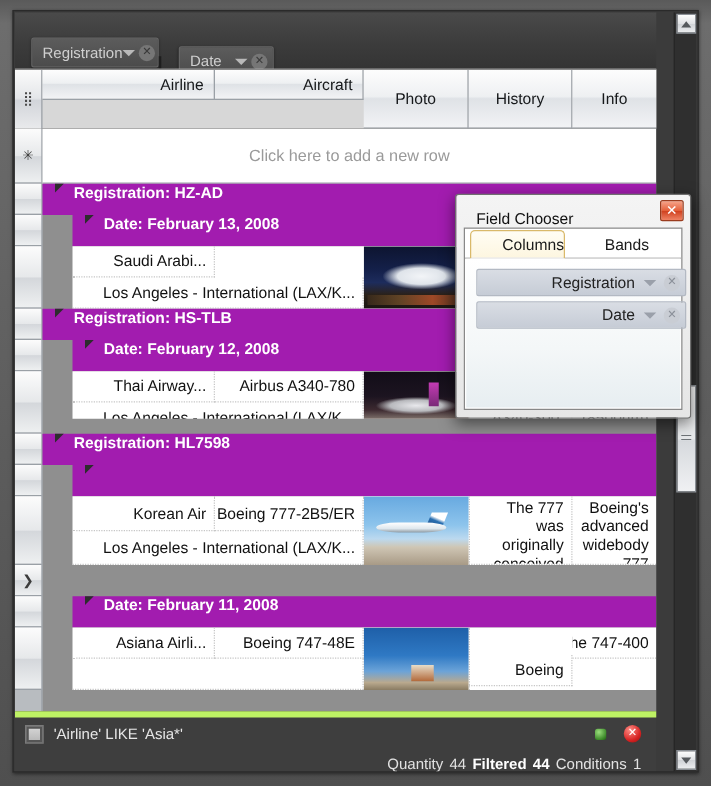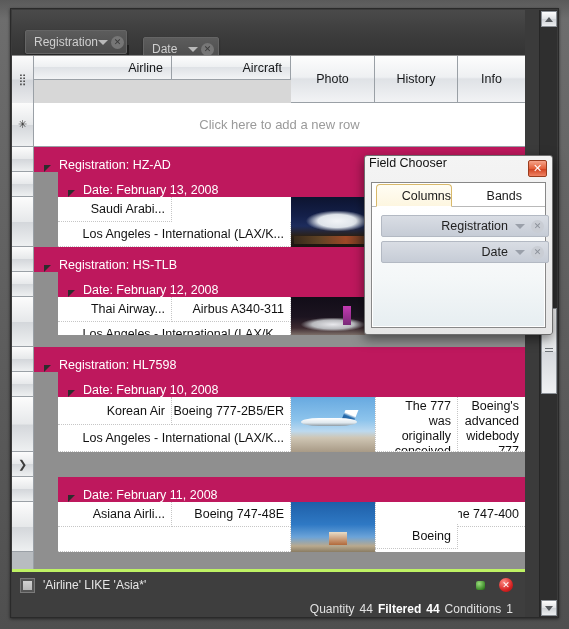--- a/index.html
+++ b/index.html
@@ -117,25 +117,26 @@
     position:absolute;left:22px;top:0;width:491px;height:44px;
     background:#ffffff;
     border-bottom:1px solid #9aa0a6;
     display:flex;align-items:center;justify-content:center;
     box-sizing:border-box;
   }
   .newrow span{color:#9a9a9a;font-size:13px;}
 
   .group-row{
     position:absolute;
-    background:#be185d;
+    background:#a21caf;
     color:#ffffff;
     font-size:12.5px;
-    display:flex;align-items:flex-end;
-    box-sizing:border-box;
+    display:flex;align-items:flex-start;
+    box-sizing:border-box;
+    font-weight:bold;
   }
   .group-row.lvl1{left:22px;width:491px;height:25px;padding-left:10px;}
   .group-row.lvl2{left:46px;width:467px;height:25px;padding-left:10px;}
   .gtri{
     width:0;height:0;margin-right:8px;
     border-top:7px solid #2d2d2d;
     border-right:7px solid transparent;
     border-bottom:0;
     transform:rotate(0deg);
     flex:none;
@@ -208,21 +209,21 @@
   }
   .ph-asiana:after{
     content:"";position:absolute;left:45%;top:60%;width:22%;height:26%;
     background:linear-gradient(180deg,#e8ddc8,#b2693a);
   }
 
   
   .filter-panel{
     position:absolute;left:1px;top:560px;width:513px;height:48px;
     background:#3e3e3e;
-    border-top:3px solid #bef264;
+    border-top:5px solid #bef264;
     box-sizing:border-box;
   }
   .filter-row{
     position:absolute;left:0;top:0;width:100%;height:26px;
     display:flex;align-items:center;padding-left:8px;box-sizing:border-box;
   }
   .fchk{
     width:13px;height:13px;
     background:linear-gradient(180deg,#d8d8d8,#b4b4b4);
     border:1px solid #7a7a7a;
@@ -281,42 +282,42 @@
   .dialog{
     position:absolute;left:364px;top:155px;width:189px;height:180px;
     background:linear-gradient(180deg,#f4f4f4 0%,#e6e6e6 100%);
     border:1px solid #6f6f6f;
     border-radius:3px;
     box-shadow:0 4px 12px rgba(0,0,0,.5);
     box-sizing:border-box;
   }
   .dlg-title{
     position:absolute;left:0;top:0;width:100%;height:26px;
-    display:flex;align-items:flex-start;padding-left:4px;box-sizing:border-box;
+    display:flex;align-items:flex-end;padding-left:16px;box-sizing:border-box;
     font-size:12.5px;color:#111;
   }
   .dlg-close{
     position:absolute;right:5px;top:4px;width:19px;height:17px;
     background:linear-gradient(180deg,#f6a48a,#e4603a 50%,#cf3f1d 52%,#ef8364);
     border:1px solid #9a3c1e;
     border-radius:2px;
     color:#fff;font-size:11px;font-weight:bold;line-height:15px;text-align:center;
     font-family:"DejaVu Sans", sans-serif;
     box-sizing:border-box;
   }
   .dlg-body{
     position:absolute;left:6px;top:26px;right:6px;bottom:6px;
     background:#ffffff;
     border:1px solid #888;
     box-sizing:border-box;
   }
   .tabs{position:absolute;left:0;top:0;width:100%;height:24px;}
   .tab{
     position:absolute;top:2px;height:22px;
-    display:flex;align-items:center;justify-content:flex-end;
+    display:flex;align-items:center;justify-content:center;
     font-size:12.5px;color:#1a1a1a;
     box-sizing:border-box;
     padding-left:25px;
   }
   .tab.active{
     left:4px;width:76px;top:1px;height:23px;
     background:linear-gradient(180deg,#fffdf4,#fdf6e0);
     border:1px solid #d9b96a;
     border-bottom:1px solid #fff;
     border-radius:4px 4px 0 0;
@@ -438,36 +439,35 @@
       <div class="group-row lvl1" style="top:144px;">
         <span class="gtri"></span>
         <span>Registration: HS-TLB</span>
       </div>
       <div class="group-row lvl2" style="top:169px;">
         <span class="gtri"></span>
         <span>Date: February 12, 2008</span>
       </div>
       <div class="data-row" style="left:46px;top:194px;width:467px;height:38px;">
         <div class="cell right" style="left:0;top:0;width:114px;height:25px;">Thai Airway...</div>
-        <div class="cell right" style="left:114px;top:0;width:119px;height:25px;">Airbus A340-311</div>
+        <div class="cell right" style="left:114px;top:0;width:119px;height:25px;">Airbus A340-780</div>
         <div class="cell right" style="left:0;top:25px;width:233px;height:25px;">Los Angeles - International (LAX/K...</div>
         <div class="photo-cell" style="left:233px;top:0;width:84px;height:50px;">
           <div class="photo ph-a340"></div>
         </div>
         <div class="cell wrapr" style="left:317px;top:0;width:83px;height:50px;padding-top:15px;">with the A340-300,</div>
         <div class="cell wrapr" style="left:400px;top:0;width:67px;height:50px;border-right:none;padding-top:15px;">15,740km (8500nm)</div>
       </div>
 
       <div class="group-row lvl1" style="top:244px;">
         <span class="gtri"></span>
         <span>Registration: HL7598</span>
       </div>
       <div class="group-row lvl2" style="top:269px;">
         <span class="gtri"></span>
-        <span>Date: February 10, 2008</span>
       </div>
       <div class="data-row" style="left:46px;top:294px;width:467px;height:55px;">
         <div class="cell right" style="left:0;top:0;width:114px;height:28px;">Korean Air</div>
         <div class="cell right" style="left:114px;top:0;width:119px;height:28px;">Boeing 777-2B5/ER</div>
         <div class="cell right" style="left:0;top:28px;width:233px;height:27px;">Los Angeles - International (LAX/K...</div>
         <div class="photo-cell" style="left:233px;top:0;width:84px;height:55px;">
           <div class="photo ph-777">
               <div class="ph-777b"></div>
             </div>
         </div>

